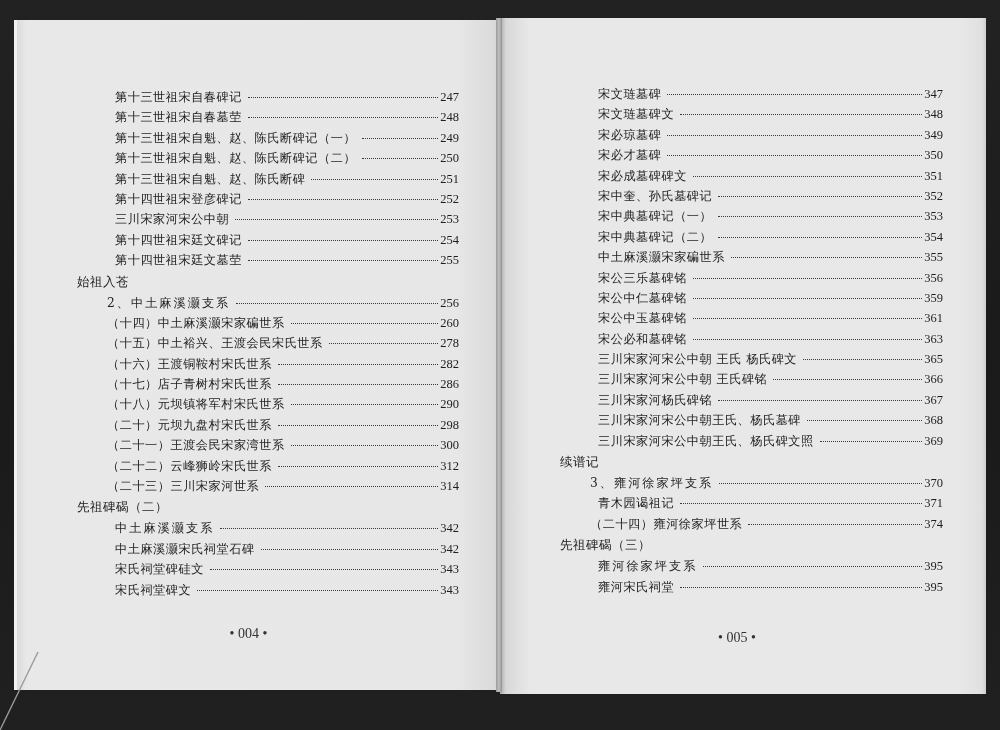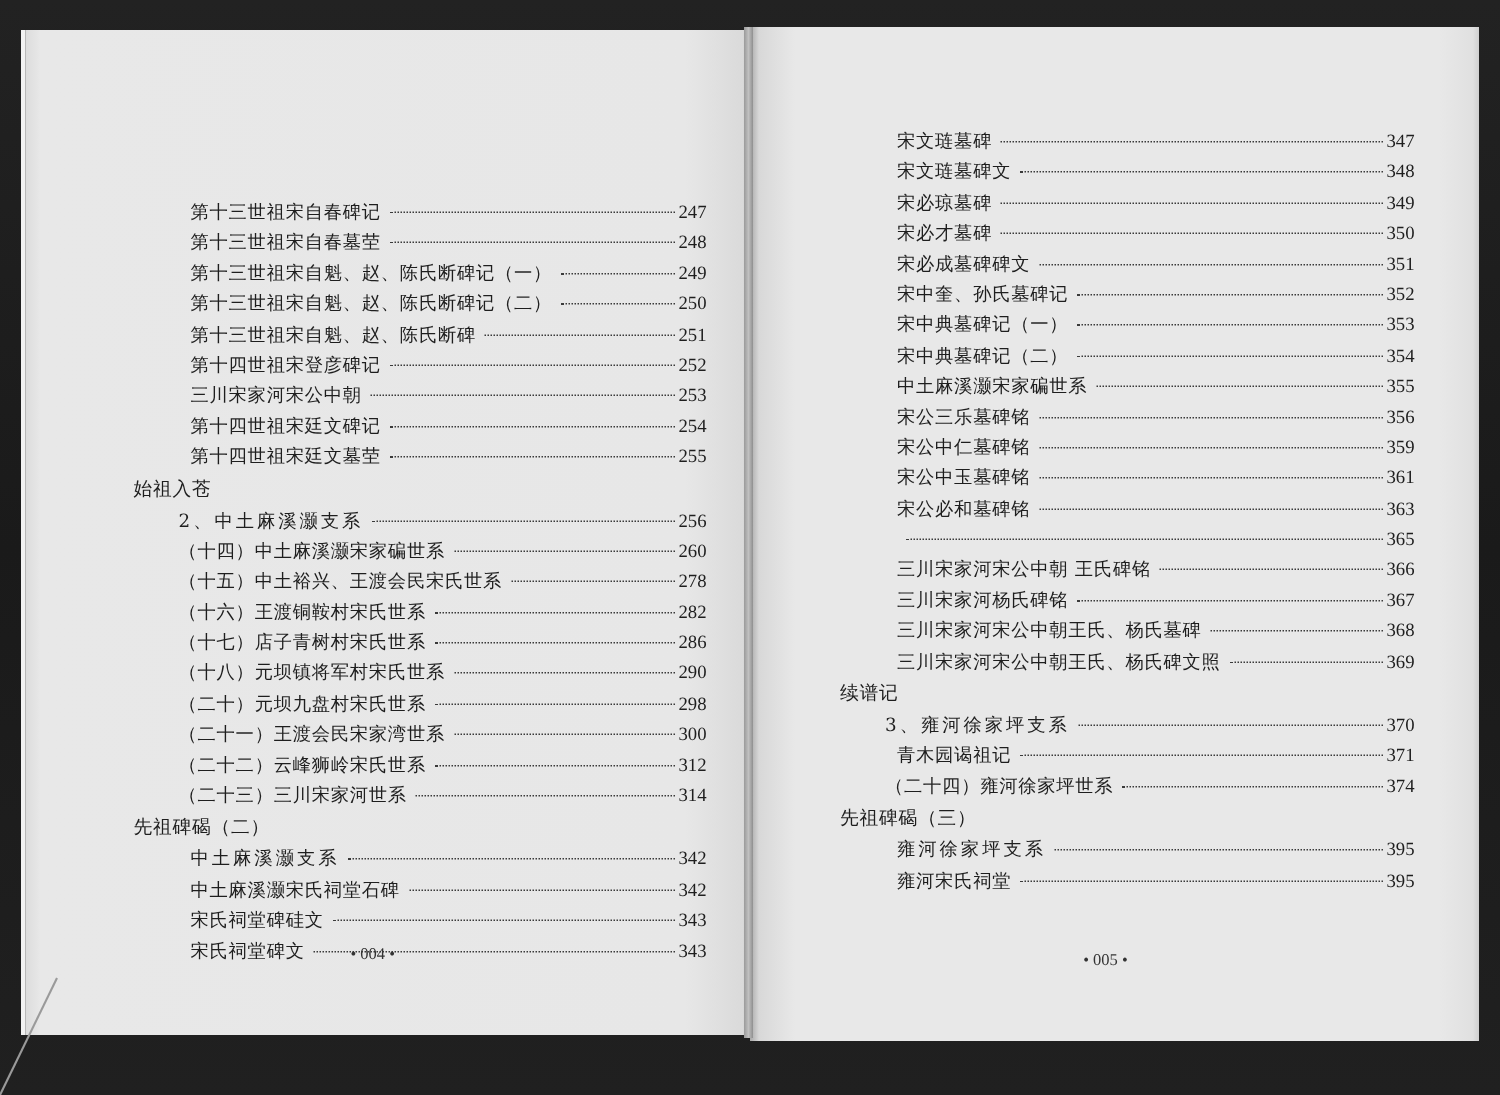--- a/index.html
+++ b/index.html
@@ -33,21 +33,21 @@
   }
   .spine {
     position: absolute; left: 482px; top: 0; width: 6px; height: 674px;
     background: linear-gradient(90deg, #9a9a9a, #c0c0c0, #8f8f8f);
   }
   .toc {
     position: absolute;
     font-size: 12.2px;
     color: #1e1e1e;
   }
-  .left .toc { left: 72px; top: 67px; width: 382px; margin-top: 44px; }
+  .left .toc { left: 60px; top: 67px; width: 382px; }
   .right .toc { left: 60px; top: 66px; width: 383px; }
   .row {
     height: 20.4px; line-height: 20.4px;
     display: flex; align-items: baseline;
     white-space: nowrap;
   }
   .row.entry { padding-left: 38px; }
   .row.entry.sub { padding-left: 30px; }
   .row .title { flex: 0 0 auto; letter-spacing: 0.5px; }
   .row .title.wide { letter-spacing: 2px; }
@@ -58,21 +58,21 @@
     height: 0;
   }
   .row .pg { flex: 0 0 auto; font-family: "Liberation Serif", serif; font-size: 12.5px; }
   .row.section {
     font-family: "DejaVu Sans", "Liberation Sans", sans-serif;
     font-weight: normal; font-size: 12.5px; padding-left: 0;
     height: 22px; line-height: 22px;
   }
   .folio {
     position: absolute; bottom: 48px; width: 100%; text-align: center;
-    font-family: "Liberation Serif", serif; font-size: 11px; color: #333;
+    font-family: "Liberation Serif", serif; font-size: 14px; color: #333;
   }
   .left .folio { left: -10px; }
   .right .folio { left: -6px; }
   .ribbon {
     position: absolute; left: 0; top: 650px; width: 60px; height: 80px;
   }
 </style>
 </head>
 <body>
 
@@ -266,20 +266,21 @@
           <span class="title">宋公中玉墓碑铭</span>
           <span class="dots"></span>
           <span class="pg">361</span>
         </div>
         <div class="row entry">
           <span class="title">宋公必和墓碑铭</span>
           <span class="dots"></span>
           <span class="pg">363</span>
         </div>
         <div class="row entry">
+          <span class="title">三川宋家河宋公中朝  王氏    杨氏碑文</span>
           <span class="dots"></span>
           <span class="pg">365</span>
         </div>
         <div class="row entry">
           <span class="title">三川宋家河宋公中朝  王氏碑铭</span>
           <span class="dots"></span>
           <span class="pg">366</span>
         </div>
         <div class="row entry">
           <span class="title">三川宋家河杨氏碑铭</span>

